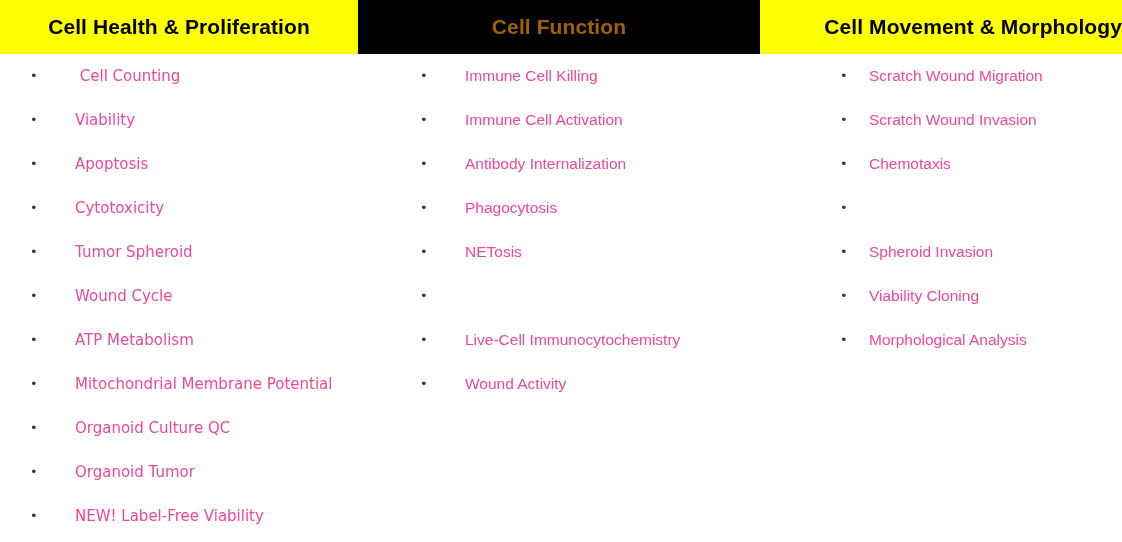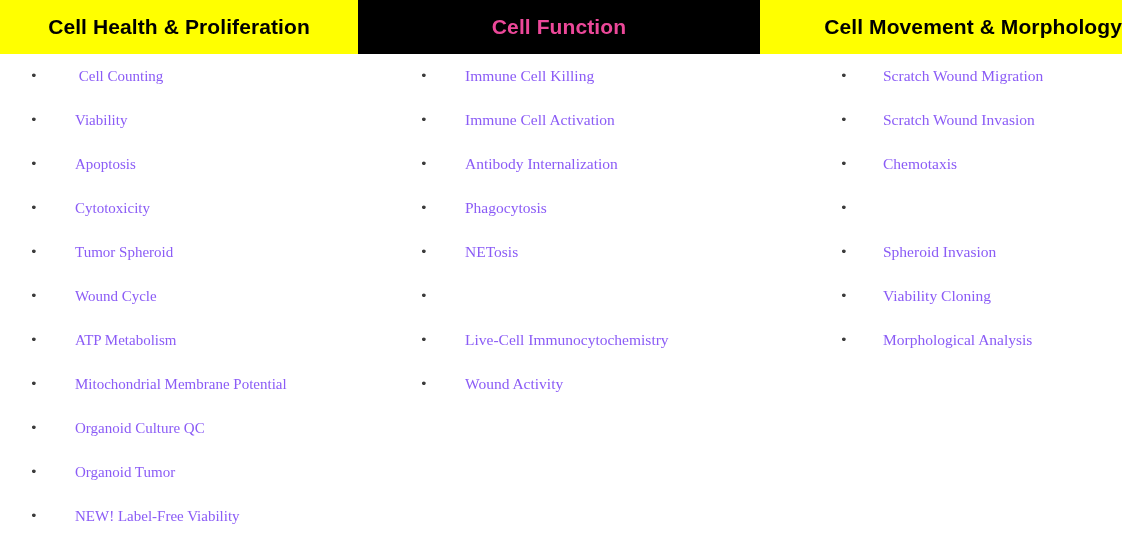--- a/index.html
+++ b/index.html
@@ -81,22 +81,21 @@
     left: 0;
     top: 0;
     width: 14px;
     text-align: left;
     color: #3b3b3b;
     font-family: "DejaVu Sans", sans-serif;
     line-height: inherit;
   }
   .item-label {
     display: inline-block;
-    color: #8b5cf6;
-    font-family: Liberation Serif, serif;
+    color: #ec4899;
   }
 
   
   .column.c1 ul.assay-list li {
     height: 44px;
     line-height: 44px;
     font-family: "DejaVu Sans", sans-serif;
     font-size: 15px;
   }
   .column.c1 .bullet { font-size: 13px; }
@@ -113,32 +112,32 @@
   .column.c2 .item-label { margin-left: 45px; }
 
   
   .column.c3 ul.assay-list li {
     height: 44px;
     line-height: 44px;
     font-family: "Liberation Sans", sans-serif;
     font-size: 15.5px;
   }
   .column.c3 .bullet { font-size: 13px; }
-  .column.c3 .item-label { margin-left: 43px; }
+  .column.c3 .item-label { margin-left: 29px; }
 </style>
 </head>
 <body style="background: rgb(255, 255, 255);">
 
 <div id="board">
 
   <div class="header-row">
     <div class="header-cell h1" style="background: rgb(255, 255, 0); color: rgb(0, 0, 0);">
       <span>Cell Health &amp; Proliferation</span>
     </div>
-    <div class="header-cell h2" style="background: rgb(0, 0, 0); color: #ec4899;">
+    <div class="header-cell h2" style="background: rgb(0, 0, 0); color: #a16207;">
       <span>Cell Function</span>
     </div>
     <div class="header-cell h3" style="background: rgb(255, 255, 0); color: rgb(0, 0, 0); justify-content: flex-end;">
       <span>Cell Movement &amp; Morphology</span>
     </div>
   </div>
 
   <div class="columns">
 
     <div class="column c1">

